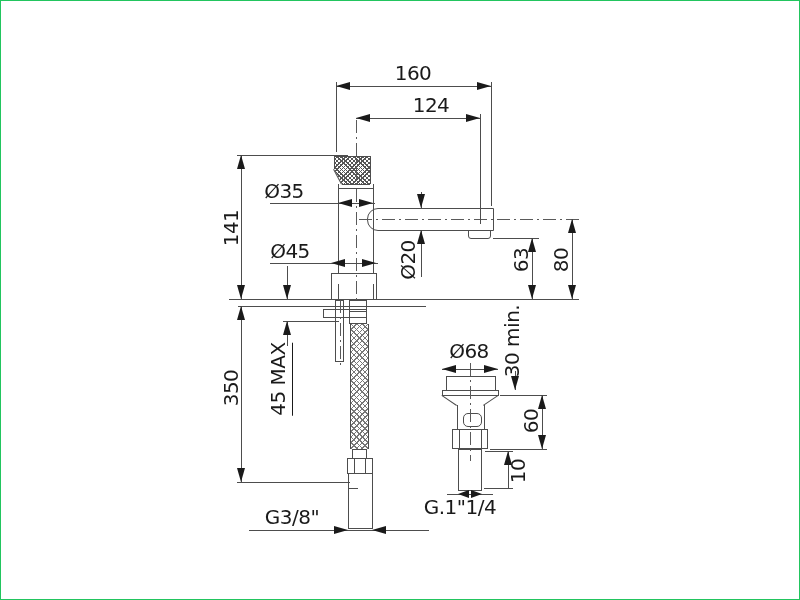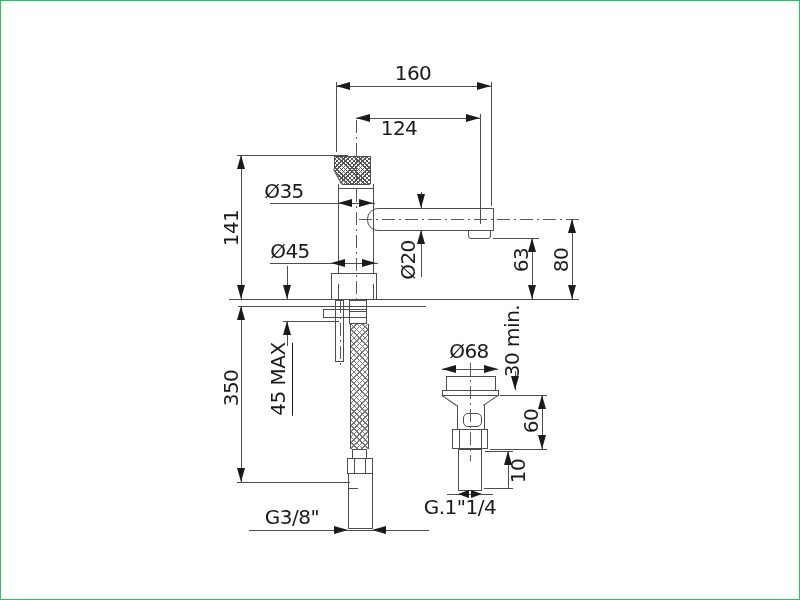--- a/index.html
+++ b/index.html
@@ -103,21 +103,21 @@
     <div class="tri tl" style="left:335px;top:81px;"></div>
     <div class="tri tr" style="left:476px;top:81px;"></div>
     <div class="lbl" style="left:412px;top:72px;">160</div>
   </div>
 
   <div>
     <div class="h" style="left:355px;top:117px;width:124px;"></div>
     <div class="v" style="left:479px;top:113px;height:110px;"></div>
     <div class="tri tl" style="left:355px;top:113px;"></div>
     <div class="tri tr" style="left:465px;top:113px;"></div>
-    <div class="lbl" style="left:398px;top:104px;margin-top:23px;">124</div>
+    <div class="lbl" style="left:430px;top:104px;">124</div>
   </div>
 
   <div>
     <div class="v" style="left:240px;top:154px;height:144px;"></div>
     <div class="h" style="left:236px;top:154px;width:111px;"></div>
     <div class="tri tu" style="left:236px;top:154px;"></div>
     <div class="tri td" style="left:236px;top:284px;"></div>
     <div class="lblv" style="left:230px;top:227px;">141</div>
   </div>
 

